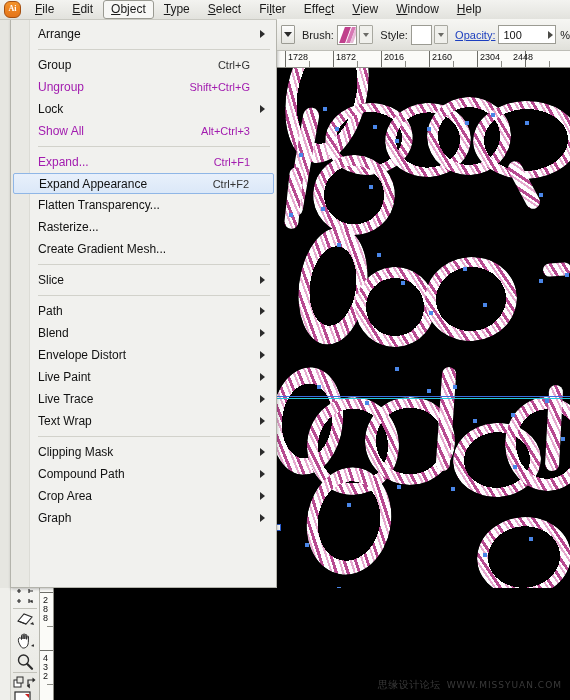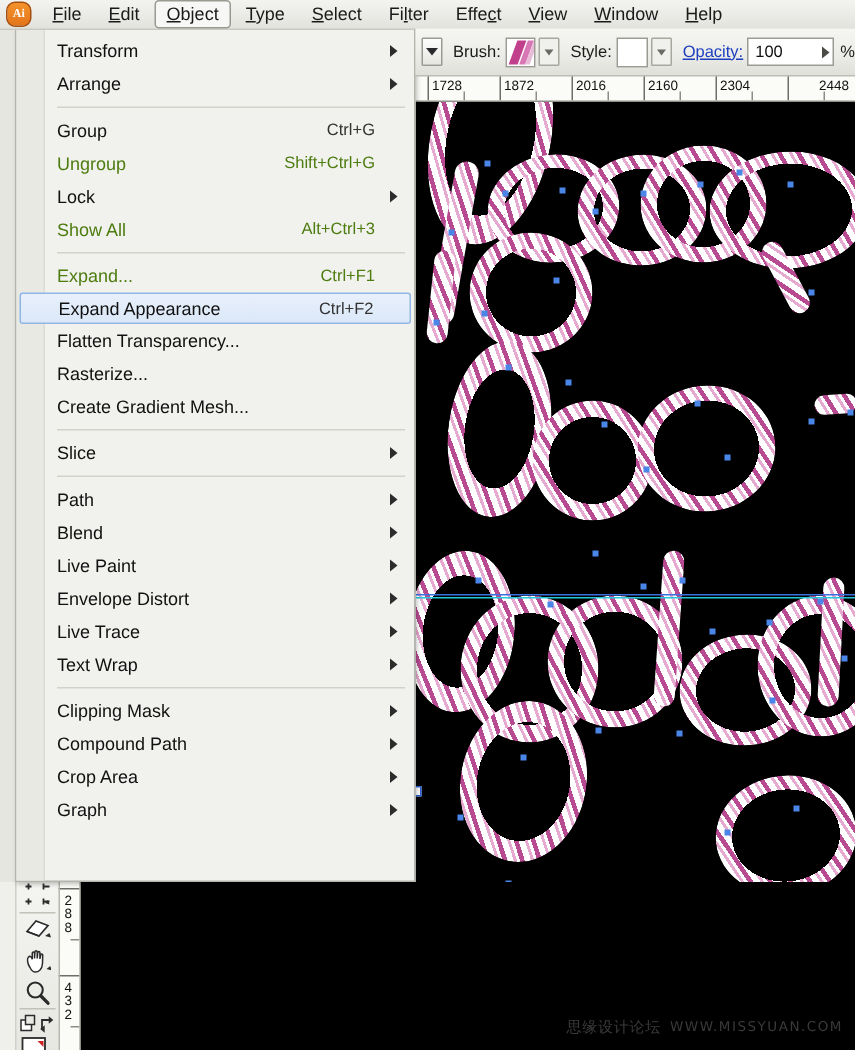--- a/index.html
+++ b/index.html
@@ -171,21 +171,21 @@
   }
   .mi .label{white-space:nowrap;}
   .mi .short{
     position:absolute;right:26px;font-size:11px;color:#333;white-space:nowrap;
   }
   .mi .arrow{
     position:absolute;right:11px;width:0;height:0;
     border-top:4px solid transparent;border-bottom:4px solid transparent;
     border-left:5px solid #2c2c2c;
   }
-  .mi.disabled .label,.mi.disabled .short{color:#4d7c0f;}
+  .mi.disabled .label,.mi.disabled .short{color:#a21caf;}
   .mi.sel{
     background:linear-gradient(to bottom,#e8f0fb,#dbe8f8);
     border:1px solid #8fb6e6;border-radius:2px;
     margin:0 2px;padding-left:25px;height:21px;
   }
   .mi.sel .short{right:24px;}
   .msep{height:1px;background:#d2d2cb;margin:4px 6px 4px 27px;}
 
   
   .watermark{
@@ -316,21 +316,21 @@
       <div class="htick" style="left: 104px;"></div>
       <div class="hlabel" style="left: 107px;">2016</div>
       <div class="htick minor" style="left: 128px;"></div>
       <div class="htick" style="left: 152px;"></div>
       <div class="hlabel" style="left: 155px;">2160</div>
       <div class="htick minor" style="left: 176px;"></div>
       <div class="htick" style="left: 200px;"></div>
       <div class="hlabel" style="left: 203px;">2304</div>
       <div class="htick minor" style="left: 224px;"></div>
       <div class="htick" style="left: 248px;"></div>
-      <div class="hlabel" style="left: 269px;">2448</div>
+      <div class="hlabel" style="left: 236px;">2448</div>
       <div class="htick minor" style="left: 272px;"></div>
     </div>
 
   <div class="vruler" id="vruler">
       <div class="vtick" style="top: 4px;"></div>
       <div class="vlabel" style="top: 8px;">2</div>
       <div class="vlabel" style="top: 17px;">8</div>
       <div class="vlabel" style="top: 26px;">8</div>
       <div class="vtick minor" style="top: 38px;"></div>
       <div class="vtick" style="top: 62px;"></div>
@@ -386,24 +386,20 @@
       </svg>
     </div>
   </div>
 
   <div class="menu-gutter"></div>
 
   <div class="menu">
     <div class="menu-gut"></div>
     <div id="menu-items" style="position:relative;padding-top:4px;">
         <div class="mi">
-          <span class="label">Transform</span>
-          <span class="arrow"></span>
-        </div>
-        <div class="mi">
           <span class="label">Arrange</span>
           <span class="arrow"></span>
         </div>
         <div class="msep"></div>
         <div class="mi">
           <span class="label">Group</span>
           <span class="short">Ctrl+G</span>
         </div>
         <div class="mi disabled">
           <span class="label">Ungroup</span>
@@ -443,25 +439,25 @@
         <div class="msep"></div>
         <div class="mi">
           <span class="label">Path</span>
           <span class="arrow"></span>
         </div>
         <div class="mi">
           <span class="label">Blend</span>
           <span class="arrow"></span>
         </div>
         <div class="mi">
+          <span class="label">Envelope Distort</span>
+          <span class="arrow"></span>
+        </div>
+        <div class="mi">
           <span class="label">Live Paint</span>
-          <span class="arrow"></span>
-        </div>
-        <div class="mi">
-          <span class="label">Envelope Distort</span>
           <span class="arrow"></span>
         </div>
         <div class="mi">
           <span class="label">Live Trace</span>
           <span class="arrow"></span>
         </div>
         <div class="mi">
           <span class="label">Text Wrap</span>
           <span class="arrow"></span>
         </div>

